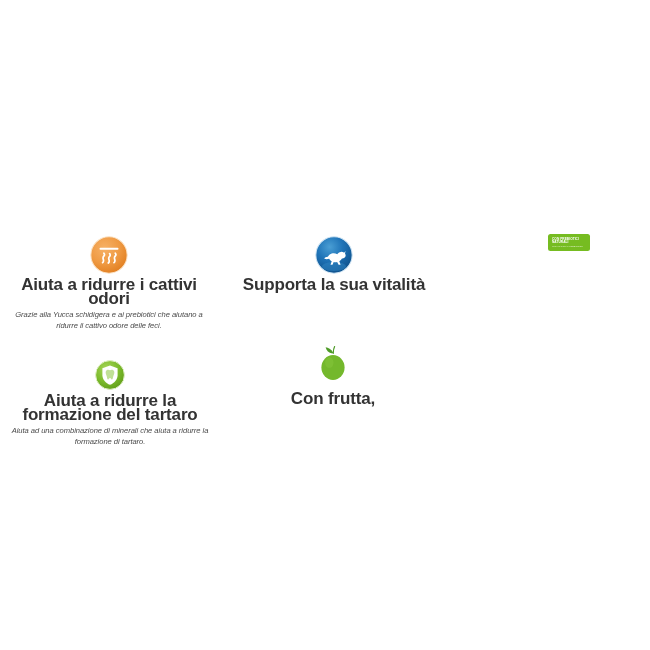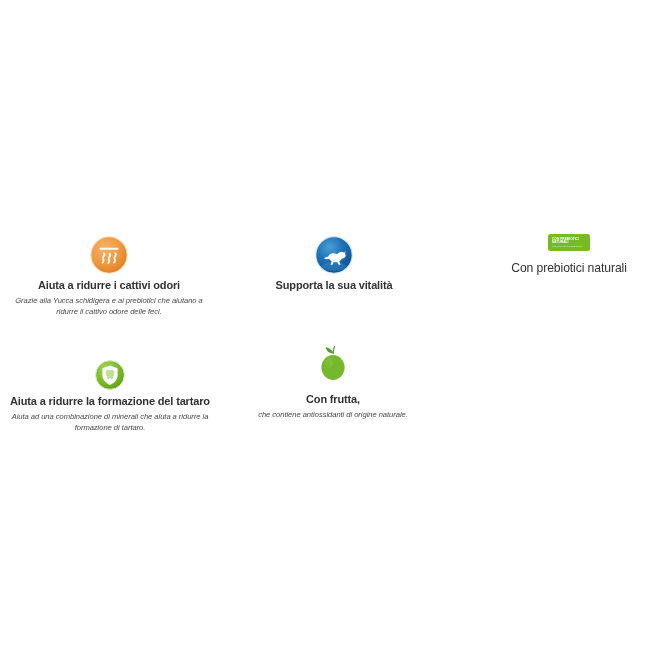--- a/index.html
+++ b/index.html
@@ -33,21 +33,21 @@
 
   .feature-icon-wrap {
     height: 46px;
     display: flex;
     align-items: flex-end;
     justify-content: center;
     margin-bottom: 4px;
   }
 
   .feature-title {
-    font-size: 11px;
+    font-size: 17px;
     font-weight: bold;
     color: #333333;
     letter-spacing: -0.15px;
     line-height: 14px;
     margin: 0 0 3px 0;
   }
 
   .feature-desc {
     font-size: 7.6px;
     color: #4a4a4a;
@@ -201,25 +201,23 @@
       <span>
         <svg width="32" height="40" viewBox="0 0 32 40">
           <path d="M16.2 8.6 C 14.0 5.0, 11.4 3.6, 8.6 3.2 C 9.4 6.4, 11.6 9.0, 15.4 9.6 Z" fill="#4e9b27"></path>
           <path d="M16.3 9.3 C 16.3 6.8, 16.6 4.6, 17.6 2.6" stroke="#4e9b27" stroke-width="1.2" fill="none" stroke-linecap="round"></path>
           <ellipse cx="16" cy="23.5" rx="11.6" ry="12.4" fill="#74b82c"></ellipse>
           <ellipse cx="12.3" cy="18.6" rx="4.2" ry="5.4" fill="#86c53c" opacity="0.5"></ellipse>
         </svg>
       </span>
     </div>
     <p class="feature-title">Con frutta,</p>
-    <p class="feature-desc">che contiene antiossidanti di origine naturale.</p>
   </div>
 
   <div id="prebiotic-callout">
     <div class="prebiotic-badge">
       <span class="prebiotic-badge-l1">CON PREBIOTICI</span>
       <span class="prebiotic-badge-l1">NATURALI</span>
       <span class="prebiotic-badge-l2">WITH NATURAL PREBIOTICS</span>
     </div>
-    <div class="prebiotic-label">Con prebiotici naturali</div>
   </div>
 
 </div>
 
 </body></html>

